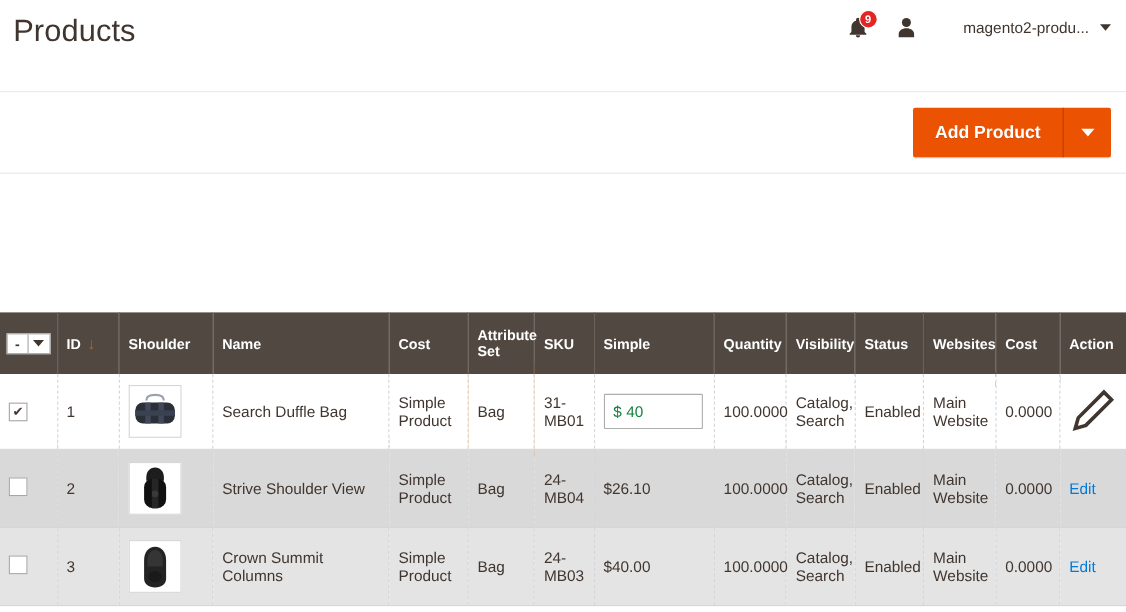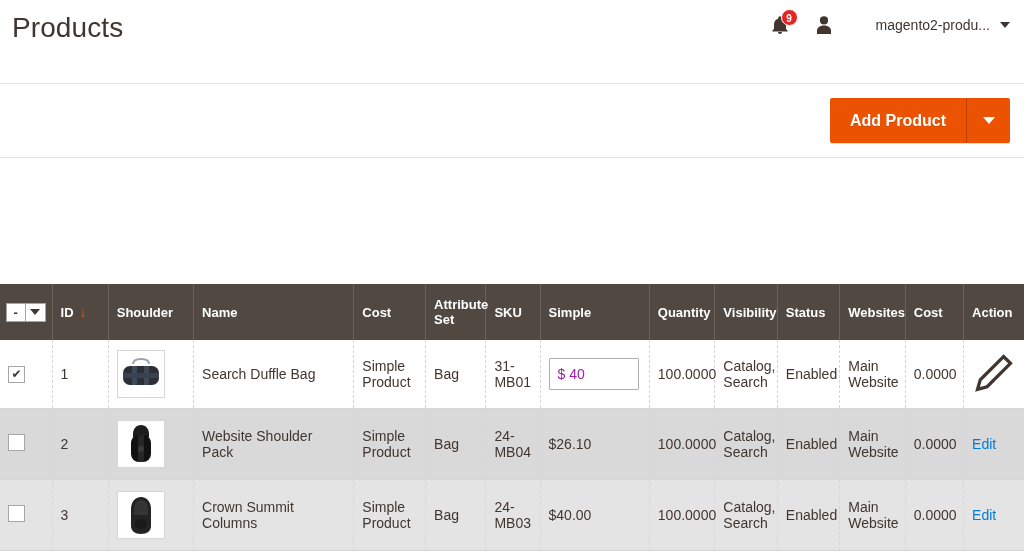--- a/index.html
+++ b/index.html
@@ -219,21 +219,21 @@
 
   .thumb {
     width:48px; height:48px; background:#fff; border:1px solid #d6d6d6;
     display:flex; align-items:center; justify-content:center; overflow:hidden;
   }
   .thumb svg { display:block; }
 
   .price-input {
     width:90px; height:32px; border:1px solid #adadad; background:#fff;
     display:flex; align-items:center; padding:0 8px;
-    font-size:14px; color:#a21caf; border-radius:1px;
+    font-size:14px; color:#15803d; border-radius:1px;
   }
   .edit-link { color:#007bdb; cursor:pointer; }
   .pencil-icon { width:16px; height:16px; color:#41362f; }
 </style>
 </head>
 <body>
 
 <div class="page-header">
   <div class="page-title">Products</div>
 
@@ -440,21 +440,21 @@
         <td>
           <span class="thumb">
             <svg width="34" height="42" viewBox="0 0 34 42">
               <path d="M17 2c5 0 8 4 8 9v3h-16v-3c0-5 3-9 8-9z" fill="#1d1d1d"></path>
               <rect x="7" y="12" width="20" height="27" rx="8" fill="#111111"></rect>
               <path d="M14 12h6v27h-6z" fill="#262626"></path>
               <circle cx="17" cy="26" r="3" fill="#3a3a3a"></circle>
             </svg>
           </span>
         </td>
-        <td>Website Shoulder Pack</td>
+        <td>Strive Shoulder View</td>
         <td>Simple Product</td>
         <td>Bag</td>
         <td>24-MB04</td>
         <td>$26.10</td>
         <td>100.0000</td>
         <td>Catalog, Search</td>
         <td>Enabled</td>
         <td>Main Website</td>
         <td>0.0000</td>
         <td class="cell-center">

